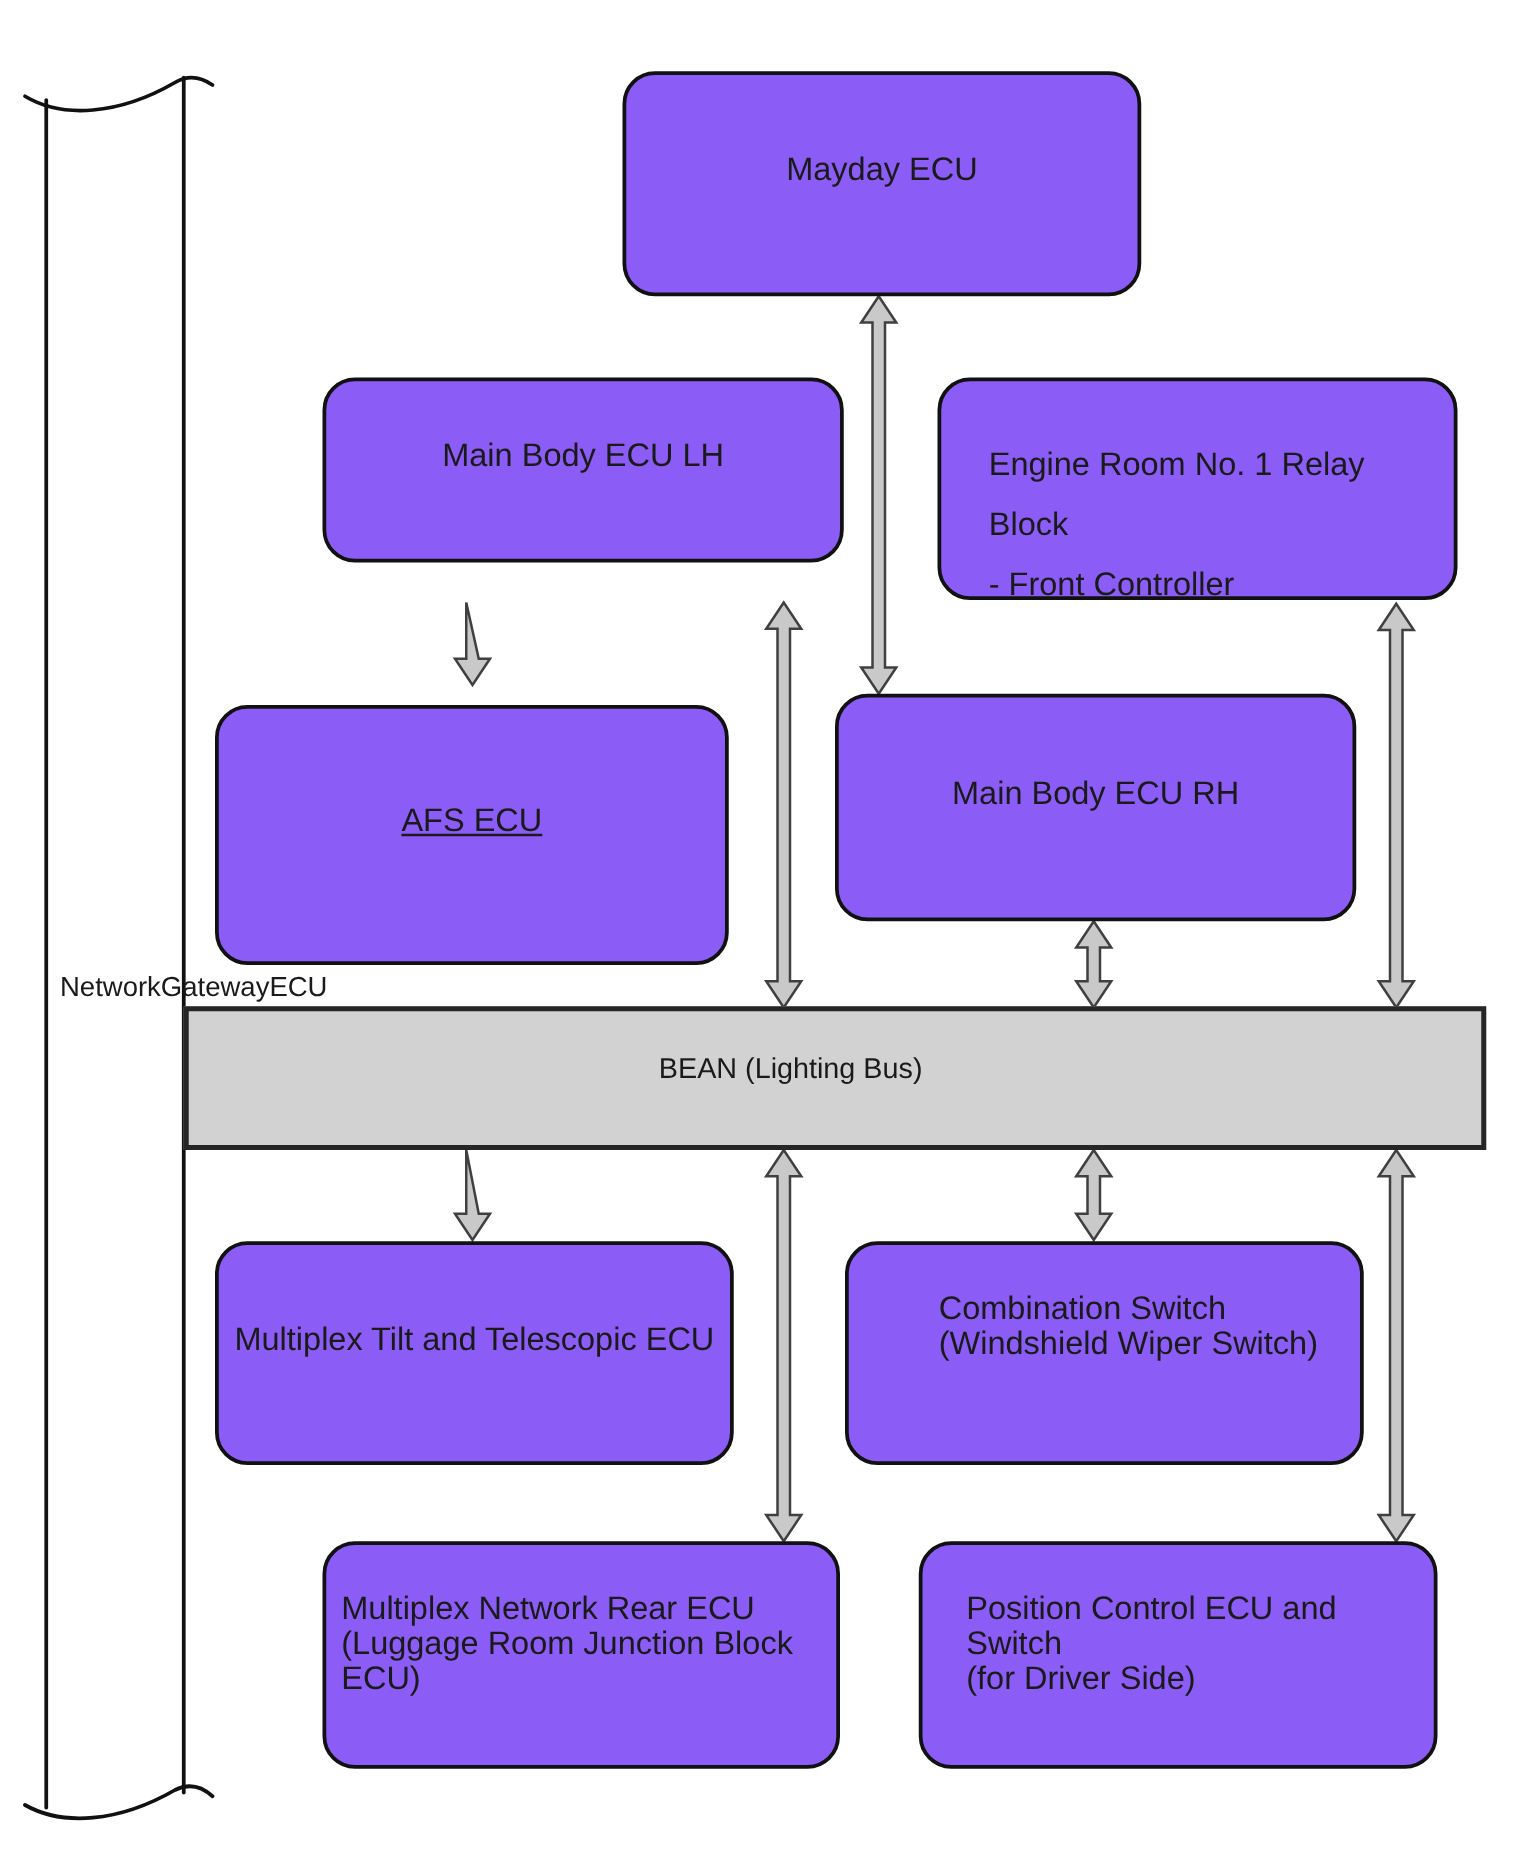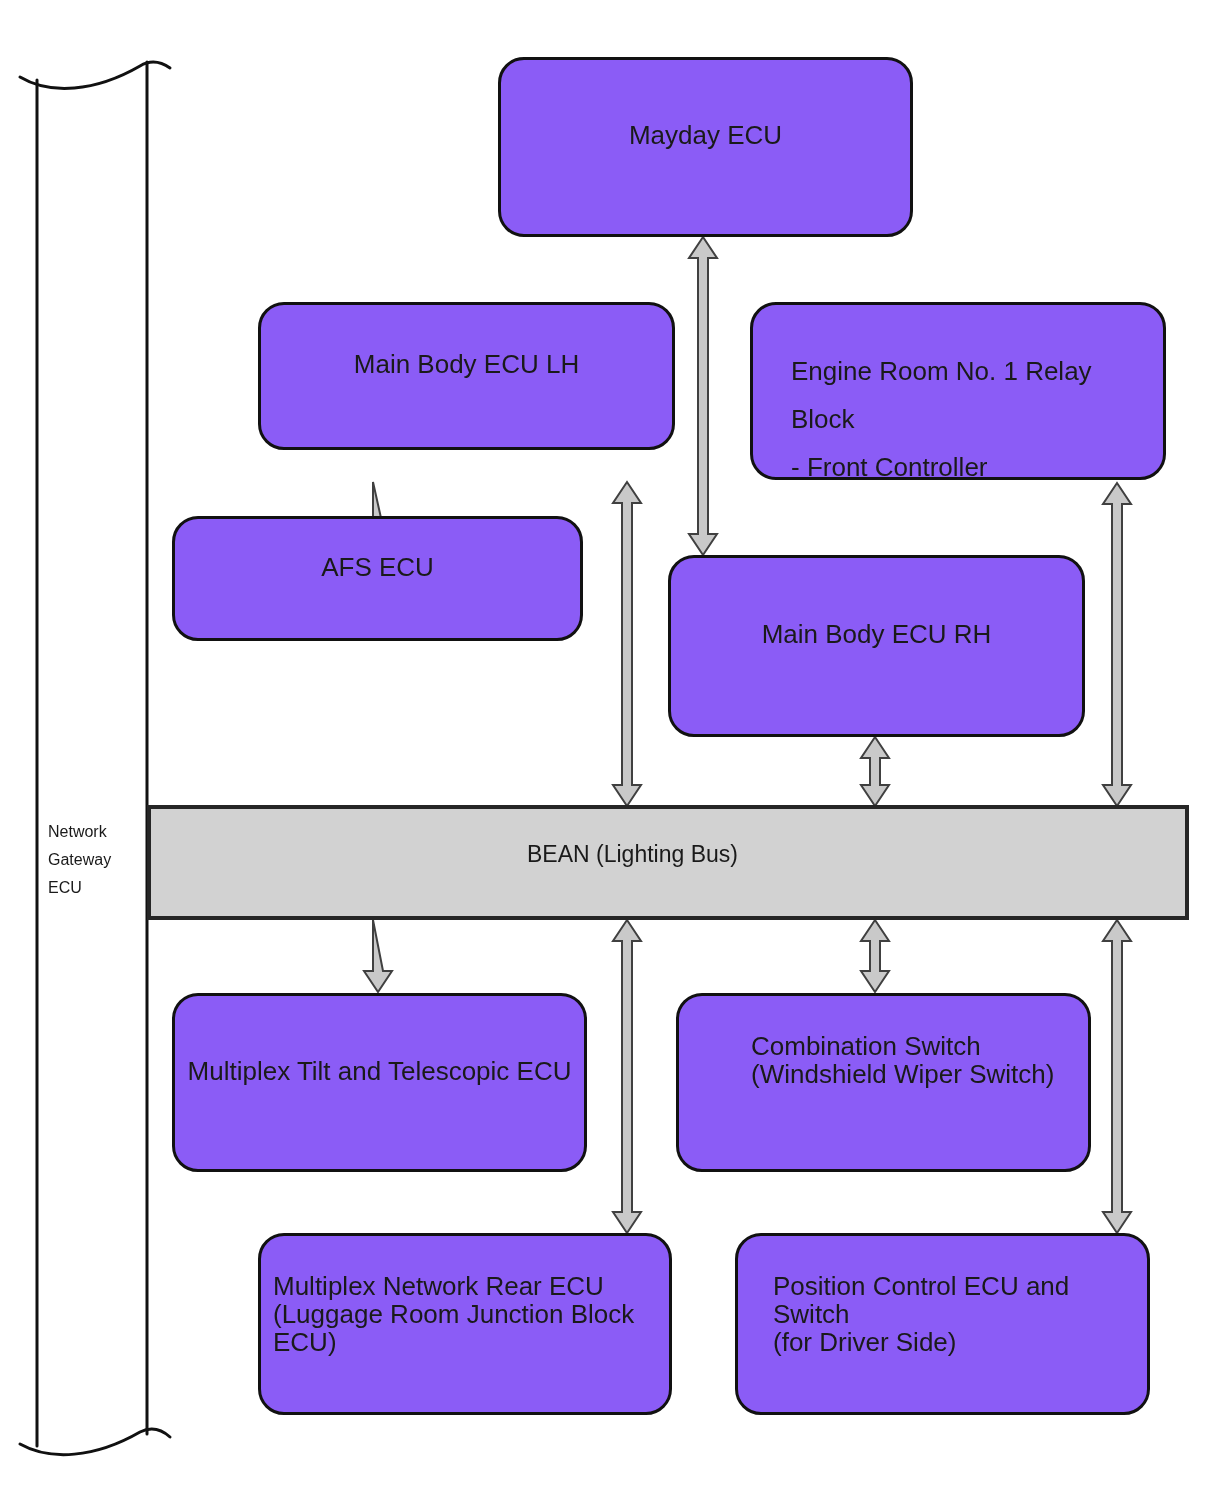--- a/index.html
+++ b/index.html
@@ -19,28 +19,28 @@
   }
   .node.center{align-items:center;justify-content:center;text-align:center;padding-bottom:24px;}
   .node.lines{flex-direction:column;justify-content:flex-start;text-align:left;}
   .bus{
     position:absolute;left:147px;top:805px;width:1042px;height:115px;
     background:var(--bus-fill,#d2d2d2);border:4px solid #262626;box-sizing:border-box;
     display:flex;align-items:center;justify-content:center;
     font-size:23px;padding-right:71px;padding-bottom:16px;
   }
   .gateway-label{
-    position:absolute;left:48px;top:818px;display:flex;flex-direction:column;
-    font-size:16px;line-height:28px;
+    position:absolute;left:48px;top:776px;display:flex;flex-direction:row;
+    font-size:22px;line-height:28px;
   }
   
   #n-mayday{left:498px;top:57px;width:415px;height:180px;}
   #n-lh{left:258px;top:302px;width:417px;height:148px;}
   #n-engine{left:737px;top:302px;width:416px;height:178px;padding:42px 20px 0 38px;line-height:48px;margin-left:13px;}
-  #n-afs{left:172px;top:516px;width:411px;height:125px;}
+  #n-afs{left:172px;top:564px;width:411px;height:208px;text-decoration:underline;}
   #n-rh{left:668px;top:555px;width:417px;height:182px;}
   #n-tilt{left:172px;top:993px;width:415px;height:179px;}
   #n-combo{left:676px;top:993px;width:415px;height:179px;padding:36px 16px 0 72px;}
   #n-muxrear{left:258px;top:1233px;width:414px;height:182px;padding:36px 10px 0 12px;}
   #n-poscon{left:735px;top:1233px;width:415px;height:182px;padding:36px 16px 0 35px;}
 </style>
 </head>
 <body>
 
 <div id="stage">

